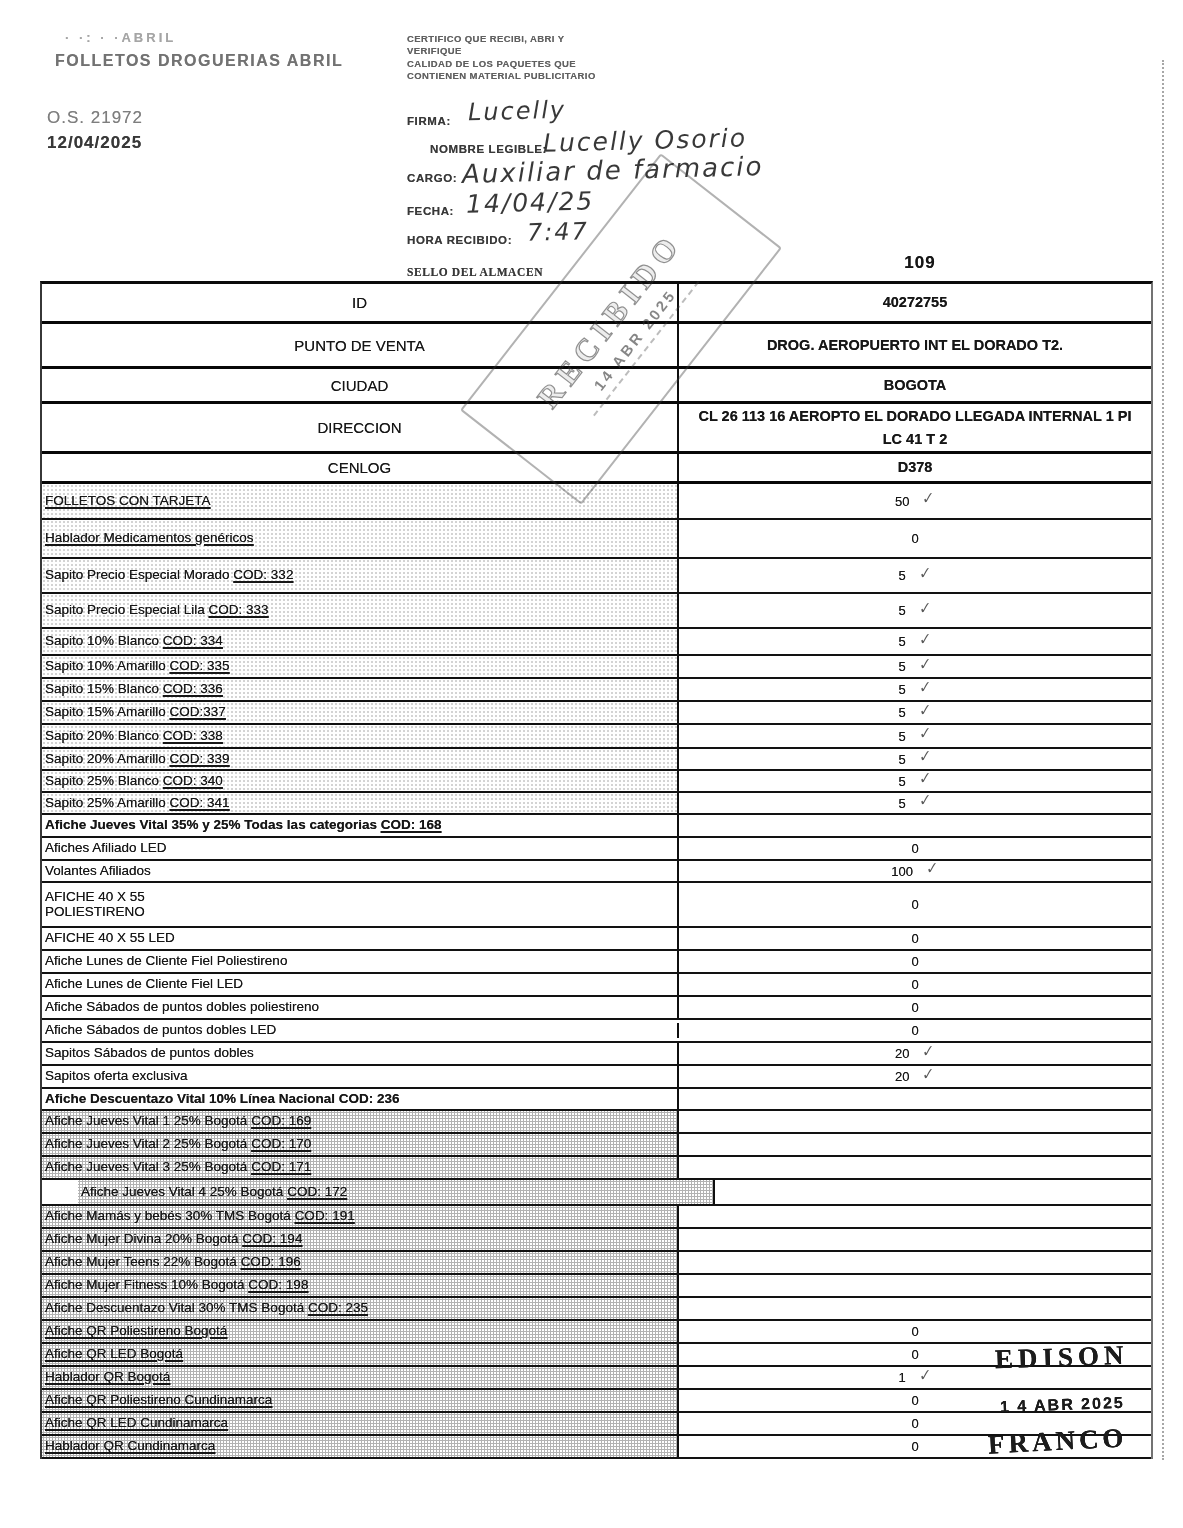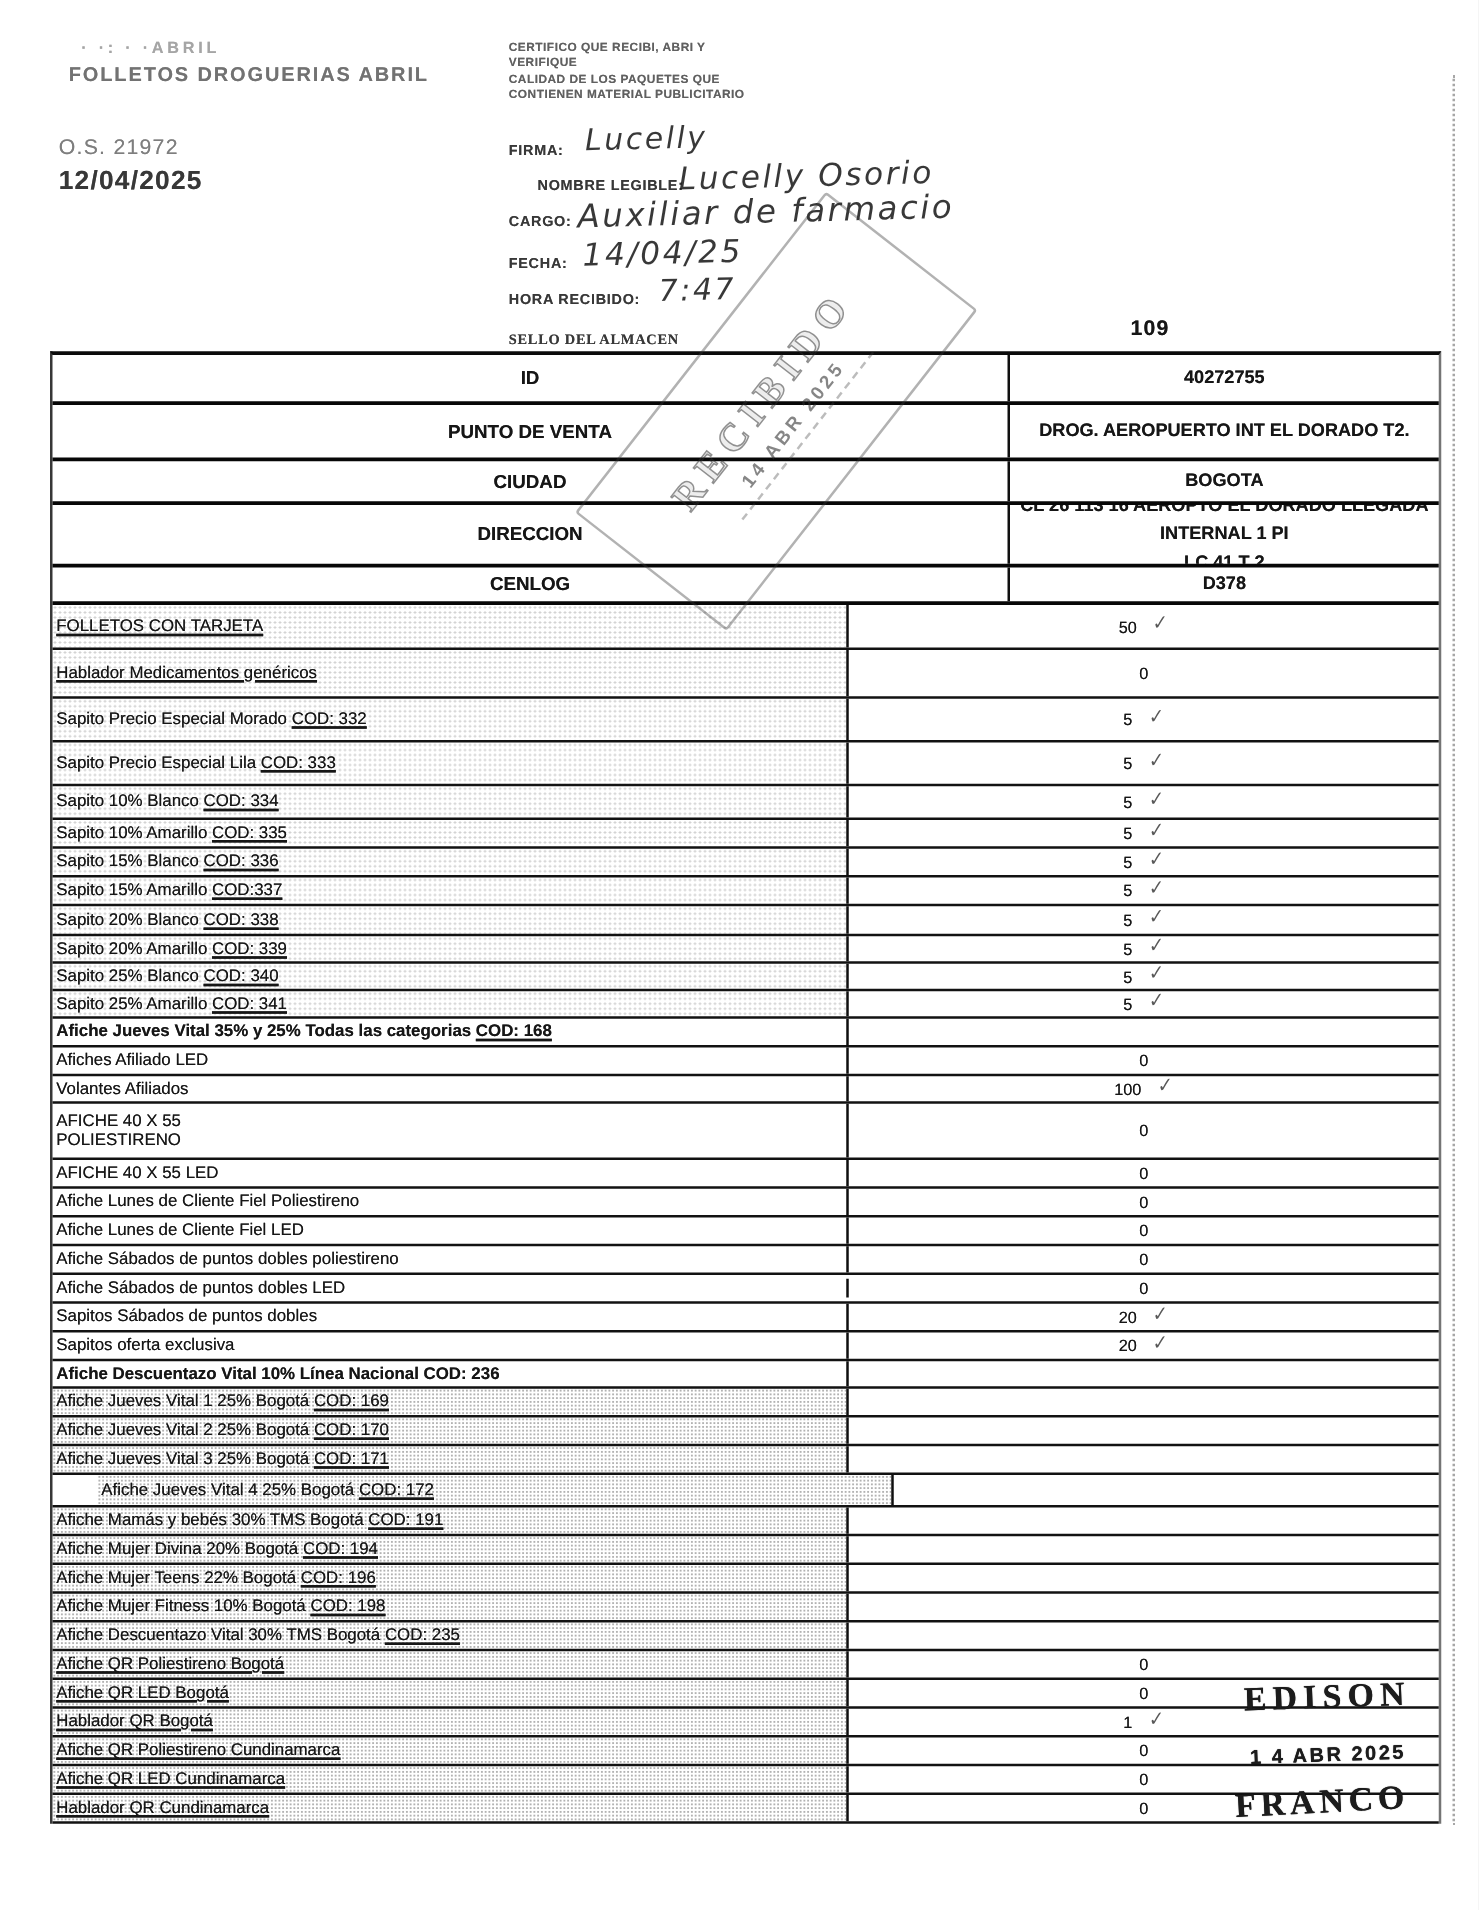--- a/index.html
+++ b/index.html
@@ -3,35 +3,35 @@
 <meta charset="utf-8">
 <style>
   html,body{margin:0;padding:0;background:#e8e8e8;}
   .page{position:relative;width:1183px;height:1528px;background:#ffffff;overflow:hidden;
         font-family:"Liberation Sans",sans-serif;color:#161616;}
   .abs{position:absolute;}
   .scan{text-shadow:0 0 .5px rgba(0,0,0,.7);}
   .faded1{opacity:.38;filter:blur(.6px);letter-spacing:3px;font-size:13px;font-weight:bold;}
   .doc-title{opacity:.6;filter:blur(.5px);letter-spacing:1.5px;font-size:16px;font-weight:bold;}
   .os{font-size:17px;font-weight:normal;opacity:.55;filter:blur(.4px);letter-spacing:1px;}
-  .date{font-size:21px;font-weight:bold;opacity:.85;letter-spacing:1px;}
+  .date{font-size:17px;font-weight:bold;opacity:.85;letter-spacing:1px;}
   .cert{width:270px;font-size:9.5px;font-weight:bold;line-height:1.3;letter-spacing:.4px;
         opacity:.68;filter:blur(.3px);}
   .flabel{font-size:11.5px;font-weight:bold;letter-spacing:.6px;opacity:.85;}
   .hand{font-family:"DejaVu Sans",sans-serif;font-style:italic;letter-spacing:2px;
         color:#1d1d1d;opacity:.88;transform:rotate(-1.5deg);white-space:nowrap;}
   .pagenum{font-size:17px;font-weight:bold;letter-spacing:1px;}
 
   
   .tbl{position:absolute;left:40px;top:281px;width:1113px;box-sizing:border-box;
        border-top:3px solid #0b0b0b;border-left:2px solid rgba(0,0,0,.78);
        border-right:2px solid rgba(0,0,0,.55);}
   .info-row{display:flex;box-sizing:border-box;border-bottom:3px solid #070707;}
-  .info-label{width:766px;box-sizing:border-box;border-right:2px solid #0f0f0f;
-       display:flex;align-items:center;justify-content:center;font-weight:bold;font-size:15px;}
+  .info-label{width:637px;box-sizing:border-box;border-right:2px solid #0f0f0f;
+       display:flex;align-items:center;justify-content:center;font-weight:normal;font-size:15px;}
   .info-value{flex:1;display:flex;align-items:center;justify-content:center;font-weight:bold;
        font-size:14.5px;text-align:center;white-space:pre-line;line-height:1.55;overflow:hidden;}
   .item-row{display:flex;box-sizing:border-box;border-bottom:2px solid #121212;}
   .item-label{width:637px;box-sizing:border-box;border-right:2px solid #0f0f0f;
        display:flex;align-items:center;padding-left:3px;font-size:13.5px;line-height:1.08;}
   .item-label.bold{font-weight:bold;}
   .item-label .txt{white-space:pre-line;}
   .ul{text-decoration:underline;text-underline-offset:2px;text-decoration-thickness:1.5px;}
   .item-value{flex:1;display:flex;align-items:center;justify-content:center;font-size:13px;}
   .shade-light{background-image:radial-gradient(rgba(0,0,0,.17) .8px,transparent .95px);

